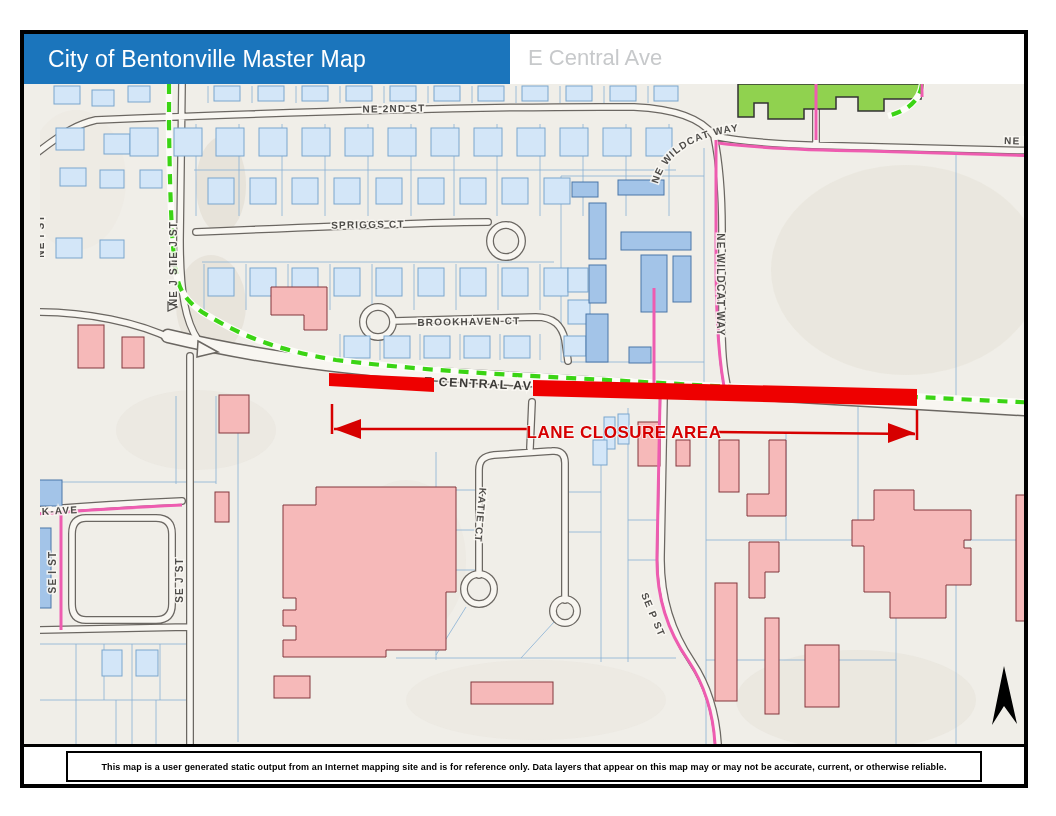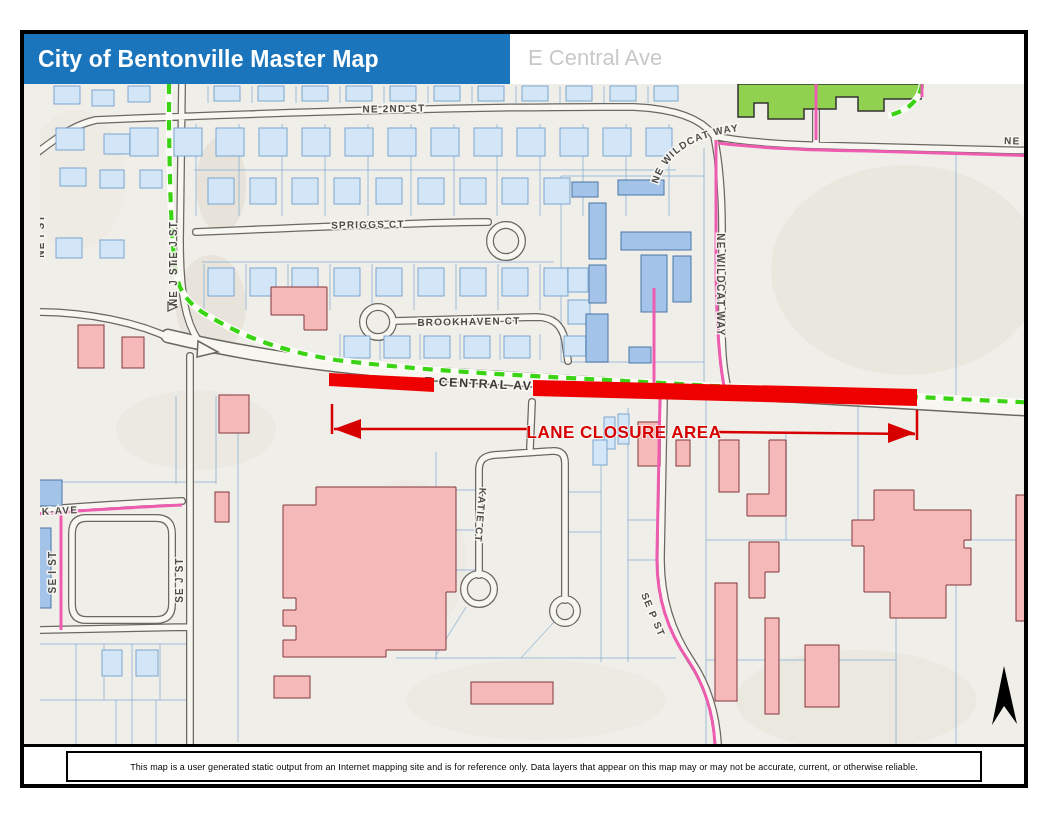--- a/index.html
+++ b/index.html
@@ -4,30 +4,30 @@
 <style>
   html,body { margin:0; padding:0; background:#ffffff; }
   body { width:1056px; height:816px; position:relative; font-family:"Liberation Sans", sans-serif; }
 
   .frame { position:absolute; left:20px; top:30px; width:1008px; height:758px;
            border:4px solid #000; box-sizing:border-box; background:#fff; }
 
   .header { position:absolute; left:0; top:0; width:1000px; height:50px; background:#fff; }
   .header-blue { position:absolute; left:0; top:0; width:486px; height:50px; background:#1b75bc;
                  display:flex; align-items:center; padding-left:14px; box-sizing:border-box; }
-  .header-title { color:#ffffff; font-size:23px; font-weight:bold; letter-spacing:.2px; }
+  .header-title { color:#ffffff; font-size:23px; font-weight:normal; letter-spacing:.2px;margin-left:10px; }
   .header-sub { position:absolute; left:504px; top:11px; font-size:22px; color:#c7c9cb; }
 
   .map-wrap { position:absolute; left:0; top:50px; width:1000px; height:663px;
               border-bottom:3px solid #000; box-sizing:border-box; overflow:hidden; background:#f0eee8;padding-left:16px; }
 
   .footer-strip { position:absolute; left:0; top:713px; width:1000px; height:37px; background:#fff; }
   .disclaimer-box { margin:4px 42px 0 42px; height:27px; border:2px solid #000;
                     display:flex; align-items:center; justify-content:center; }
-  .disclaimer-text { font-size:9px; color:#000; letter-spacing:.1px; }
+  .disclaimer-text { font-size:9px; color:#000; letter-spacing:.1px;font-weight:bold; }
 
   
   .road-c { fill:none; stroke:#6b6762; stroke-width:8; stroke-linecap:round; stroke-linejoin:round; }
   .road-f { fill:none; stroke:#f8f6f1; stroke-width:5.5; stroke-linecap:round; stroke-linejoin:round; }
   .road-c-main { fill:none; stroke:#6b6762; stroke-width:15; stroke-linecap:round; }
   .road-f-main { fill:none; stroke:#f8f6f1; stroke-width:12; stroke-linecap:round; }
   .parcel { fill:none; stroke:#88b0d4; stroke-width:0.8; }
   .house  { fill:#d3e6f8; stroke:#7aa6cd; stroke-width:1; }
   .apt    { fill:#a3c4e8; stroke:#4a76a8; stroke-width:1; }
   .pinkb  { fill:#f6b9b9; stroke:#83373c; stroke-width:1; }

